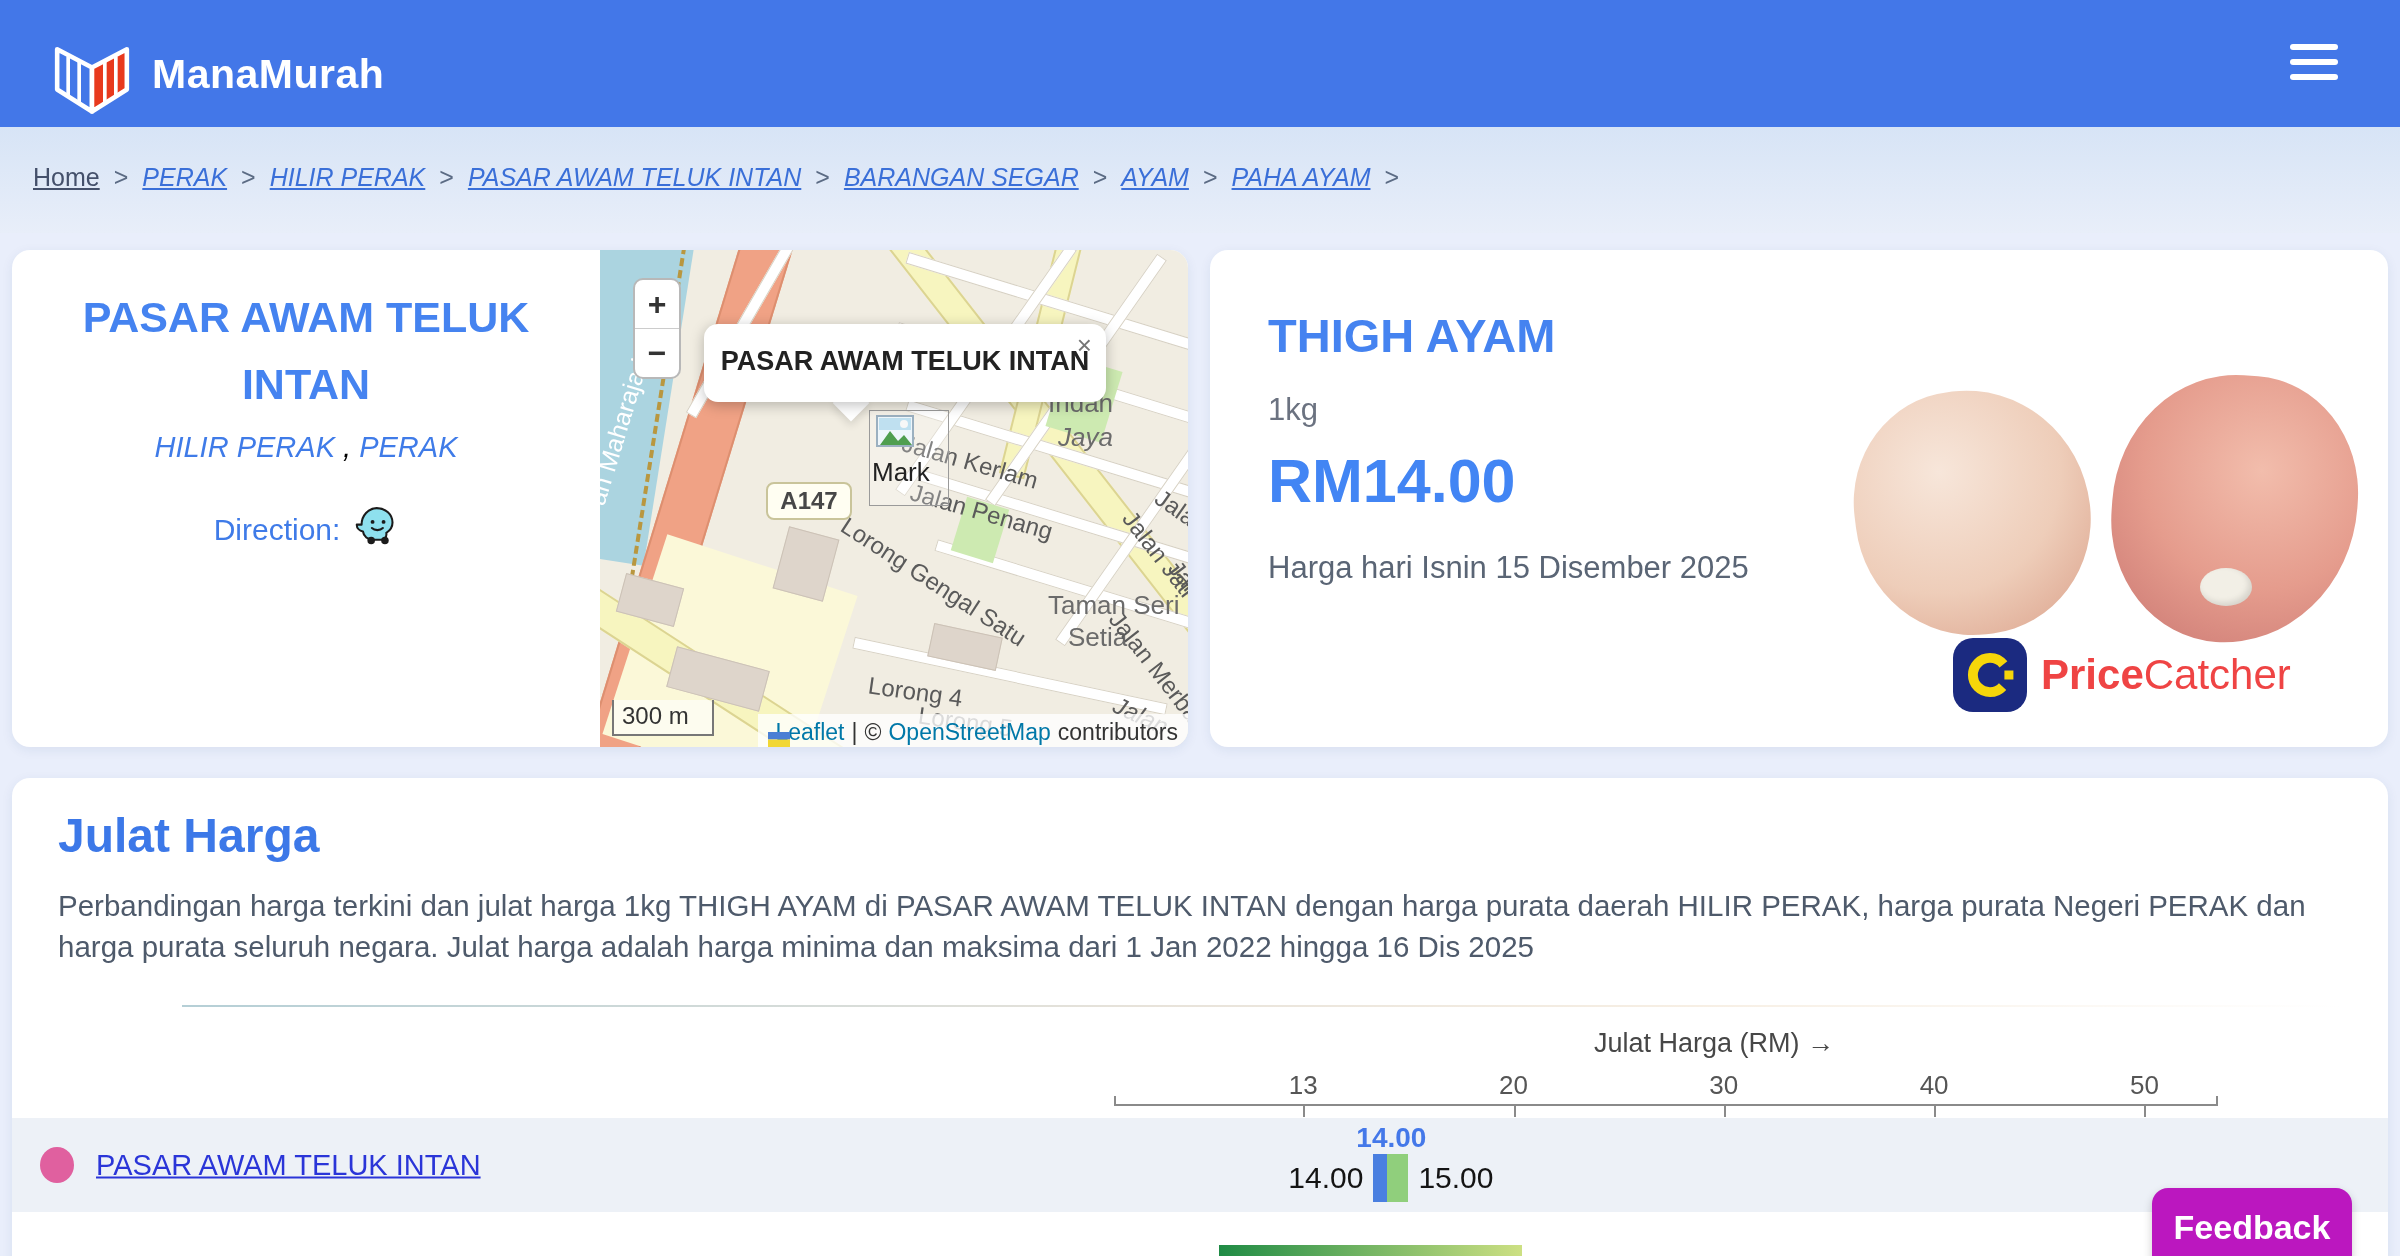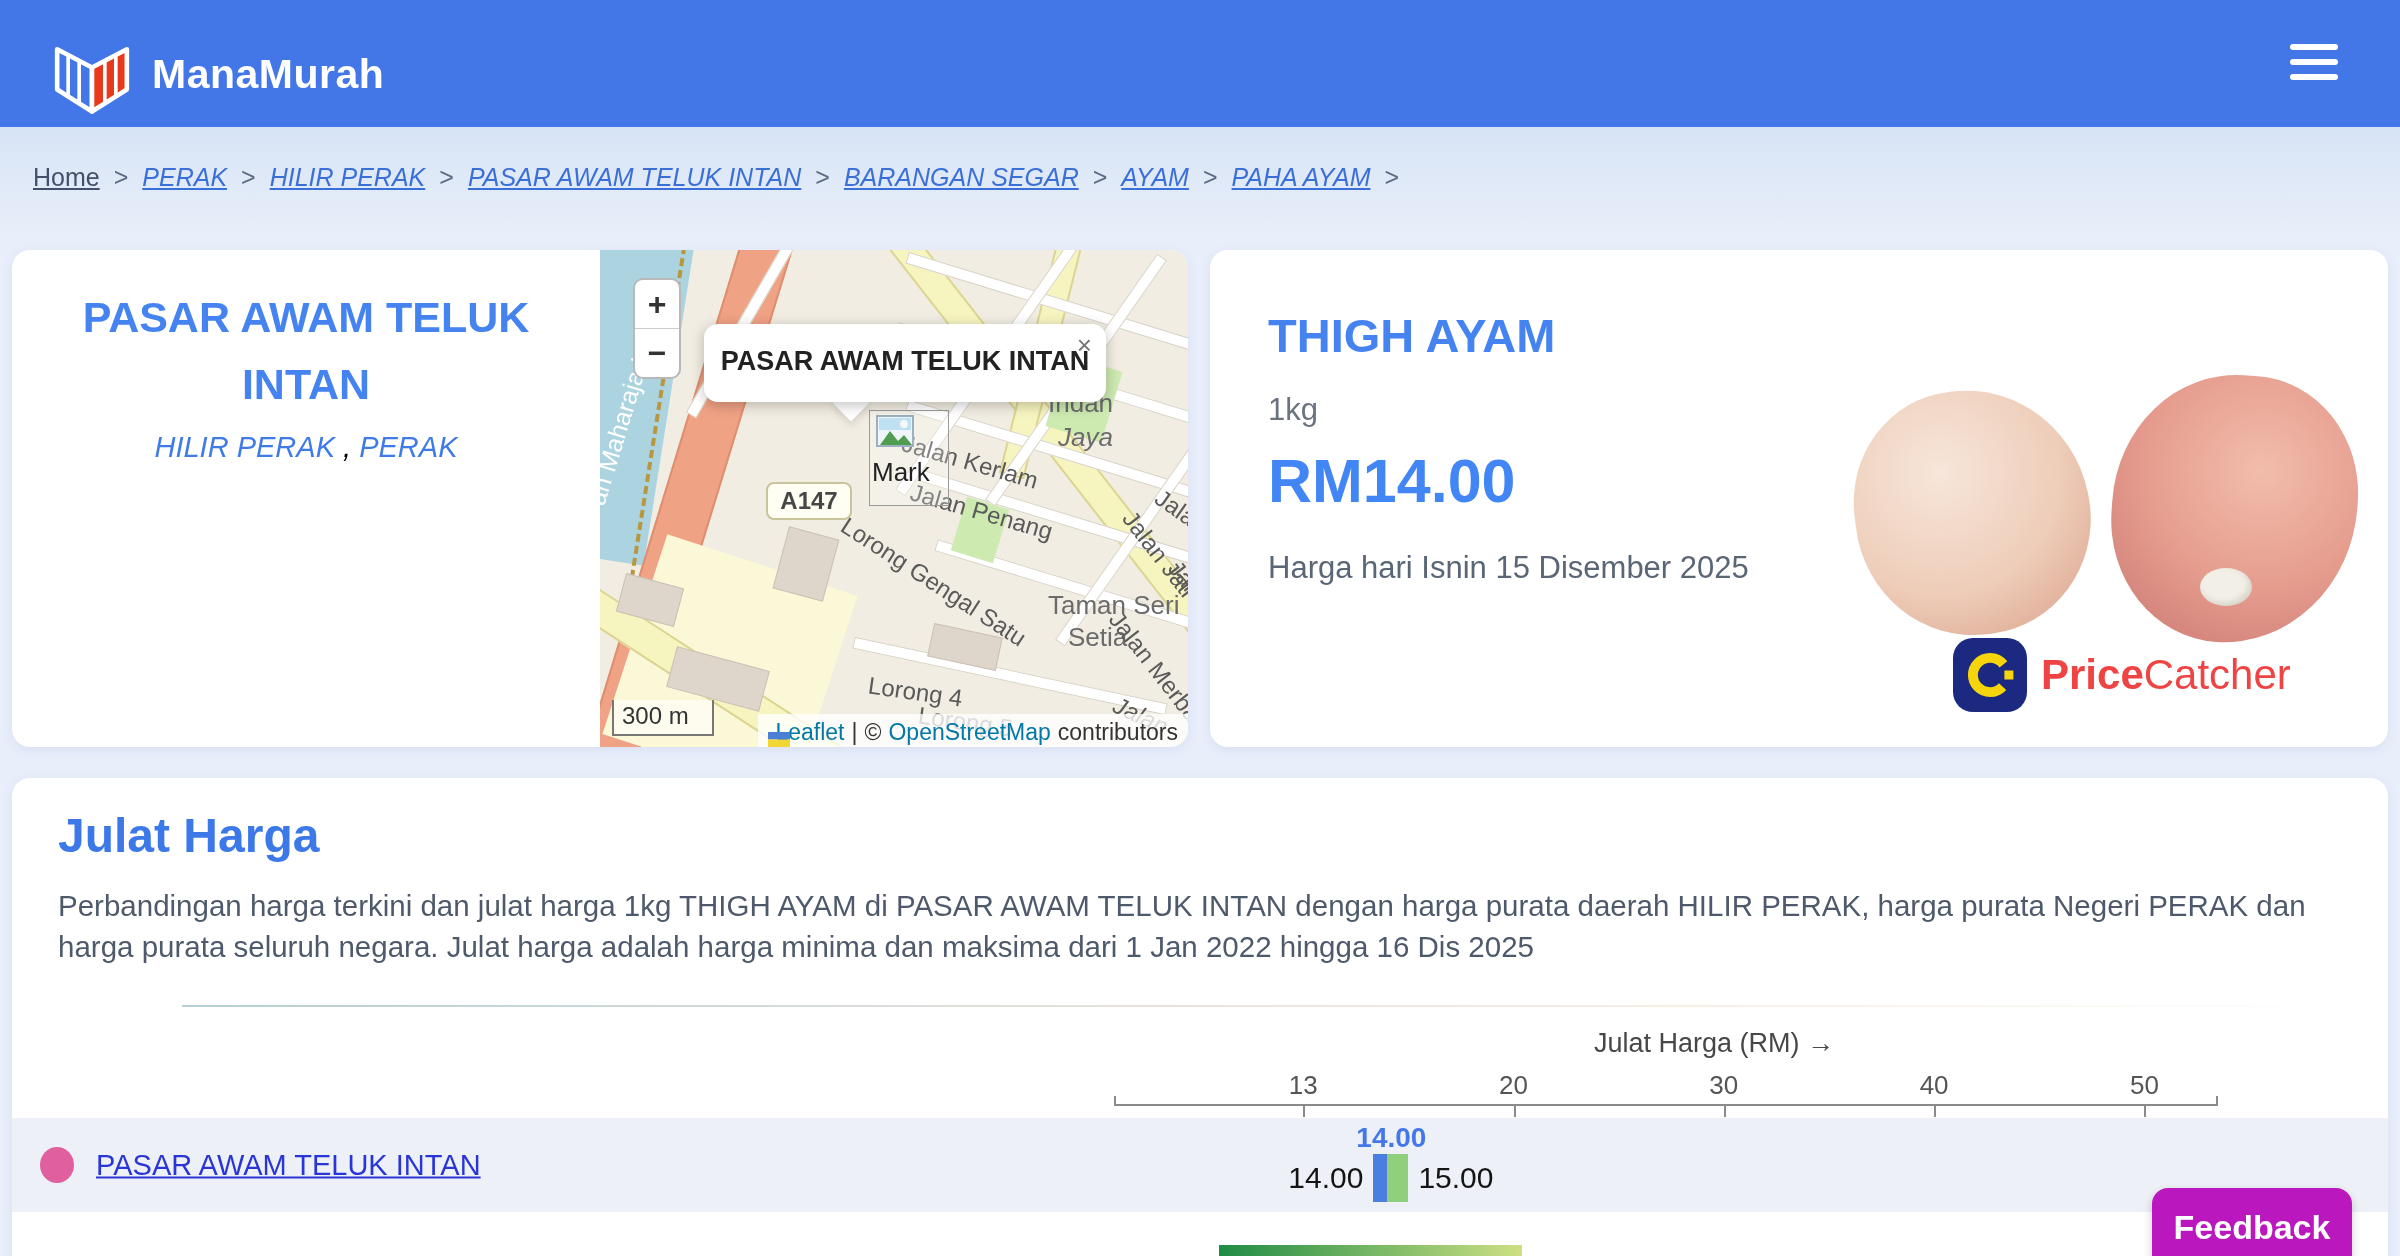--- a/index.html
+++ b/index.html
@@ -153,20 +153,33 @@
 </div>
 
 <div class="card market-card">
   <div class="market-info">
     <div class="market-title">PASAR AWAM TELUK INTAN</div>
     <div class="market-links">
       <a>HILIR PERAK</a>
       <span>,</span>
       <a>PERAK</a>
     </div>
+    <div class="direction">
+      <span>Direction:</span>
+      <span>
+        <svg width="44" height="44" viewBox="0 0 64 64">
+          <path d="M33 6c13 0 23 9 23 21 0 7-4 12-9 15 1 6-3 10-8 10H28c-8 0-14-5-15-12-5-1-9-5-9-10h7C11 17 21 6 33 6z" fill="#8ee0ee" stroke="#1b1b1b" stroke-width="3" stroke-linejoin="round"></path>
+          <circle cx="27" cy="26" r="2.8" fill="#1b1b1b"></circle>
+            <circle cx="43" cy="26" r="2.8" fill="#1b1b1b"></circle>
+          <path d="M26 35c4 4 12 4 16 0" stroke="#1b1b1b" stroke-width="3" fill="none" stroke-linecap="round"></path>
+          <circle cx="25" cy="53" r="5.5" fill="#1b1b1b"></circle>
+            <circle cx="45" cy="53" r="5.5" fill="#1b1b1b"></circle>
+        </svg>
+      </span>
+    </div>
   </div>
 
   <div class="map">
     <div class="water"></div>
     <div class="shore"></div>
     <div class="road-orange"></div>
     <div class="patch-yellow"></div>
     <div class="road-yellow ry1"></div>
     <div class="road-yellow ry2"></div>
     <div class="road-yellow ry3"></div>

